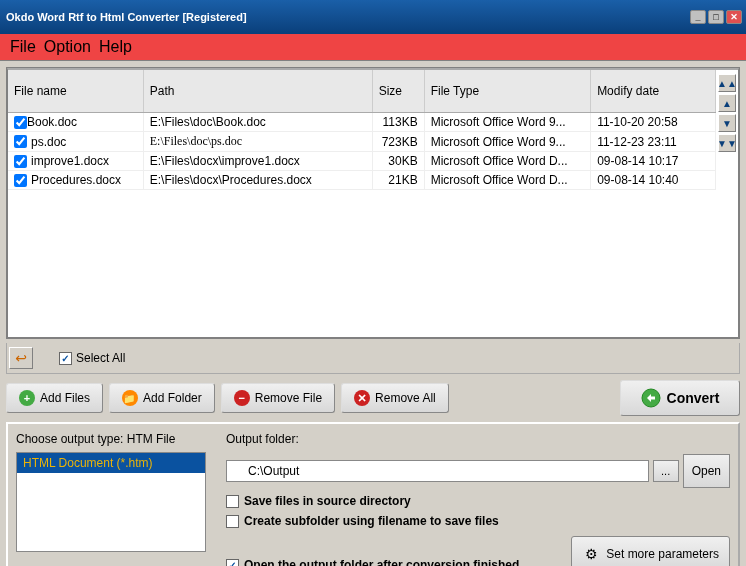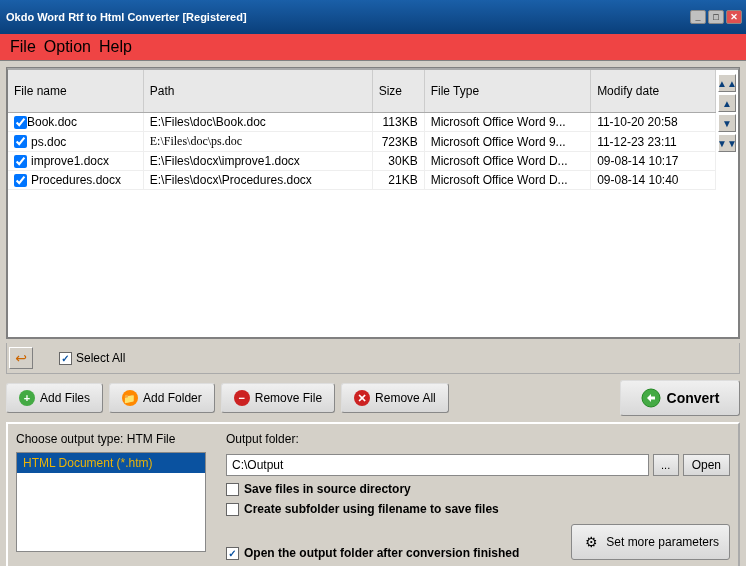--- a/index.html
+++ b/index.html
@@ -271,37 +271,37 @@
     }
     .output-folder-row {
       display: flex;
       align-items: center;
       gap: 4px;
     }
     .output-folder-input {
       flex: 1;
       height: 22px;
       border: 1px solid #888;
-      padding: 2px 5px;
+      padding: 2px 21px;
       font-size: 12px;
       background: white;
     }
     .browse-btn {
       width: 26px;
       height: 22px;
       background: linear-gradient(to bottom, #f0f0f0, #d8d8d8);
       border: 1px solid #888;
       cursor: pointer;
       display: flex;
       align-items: center;
       justify-content: center;
       font-size: 11px;
     }
     .open-btn {
-      height: 22px;
+      height: 34px;
       padding: 0 8px;
       background: linear-gradient(to bottom, #f0f0f0, #d8d8d8);
       border: 1px solid #888;
       cursor: pointer;
       font-size: 12px;
     }
     .checkbox-row {
       display: flex;
       align-items: center;
       gap: 5px;

